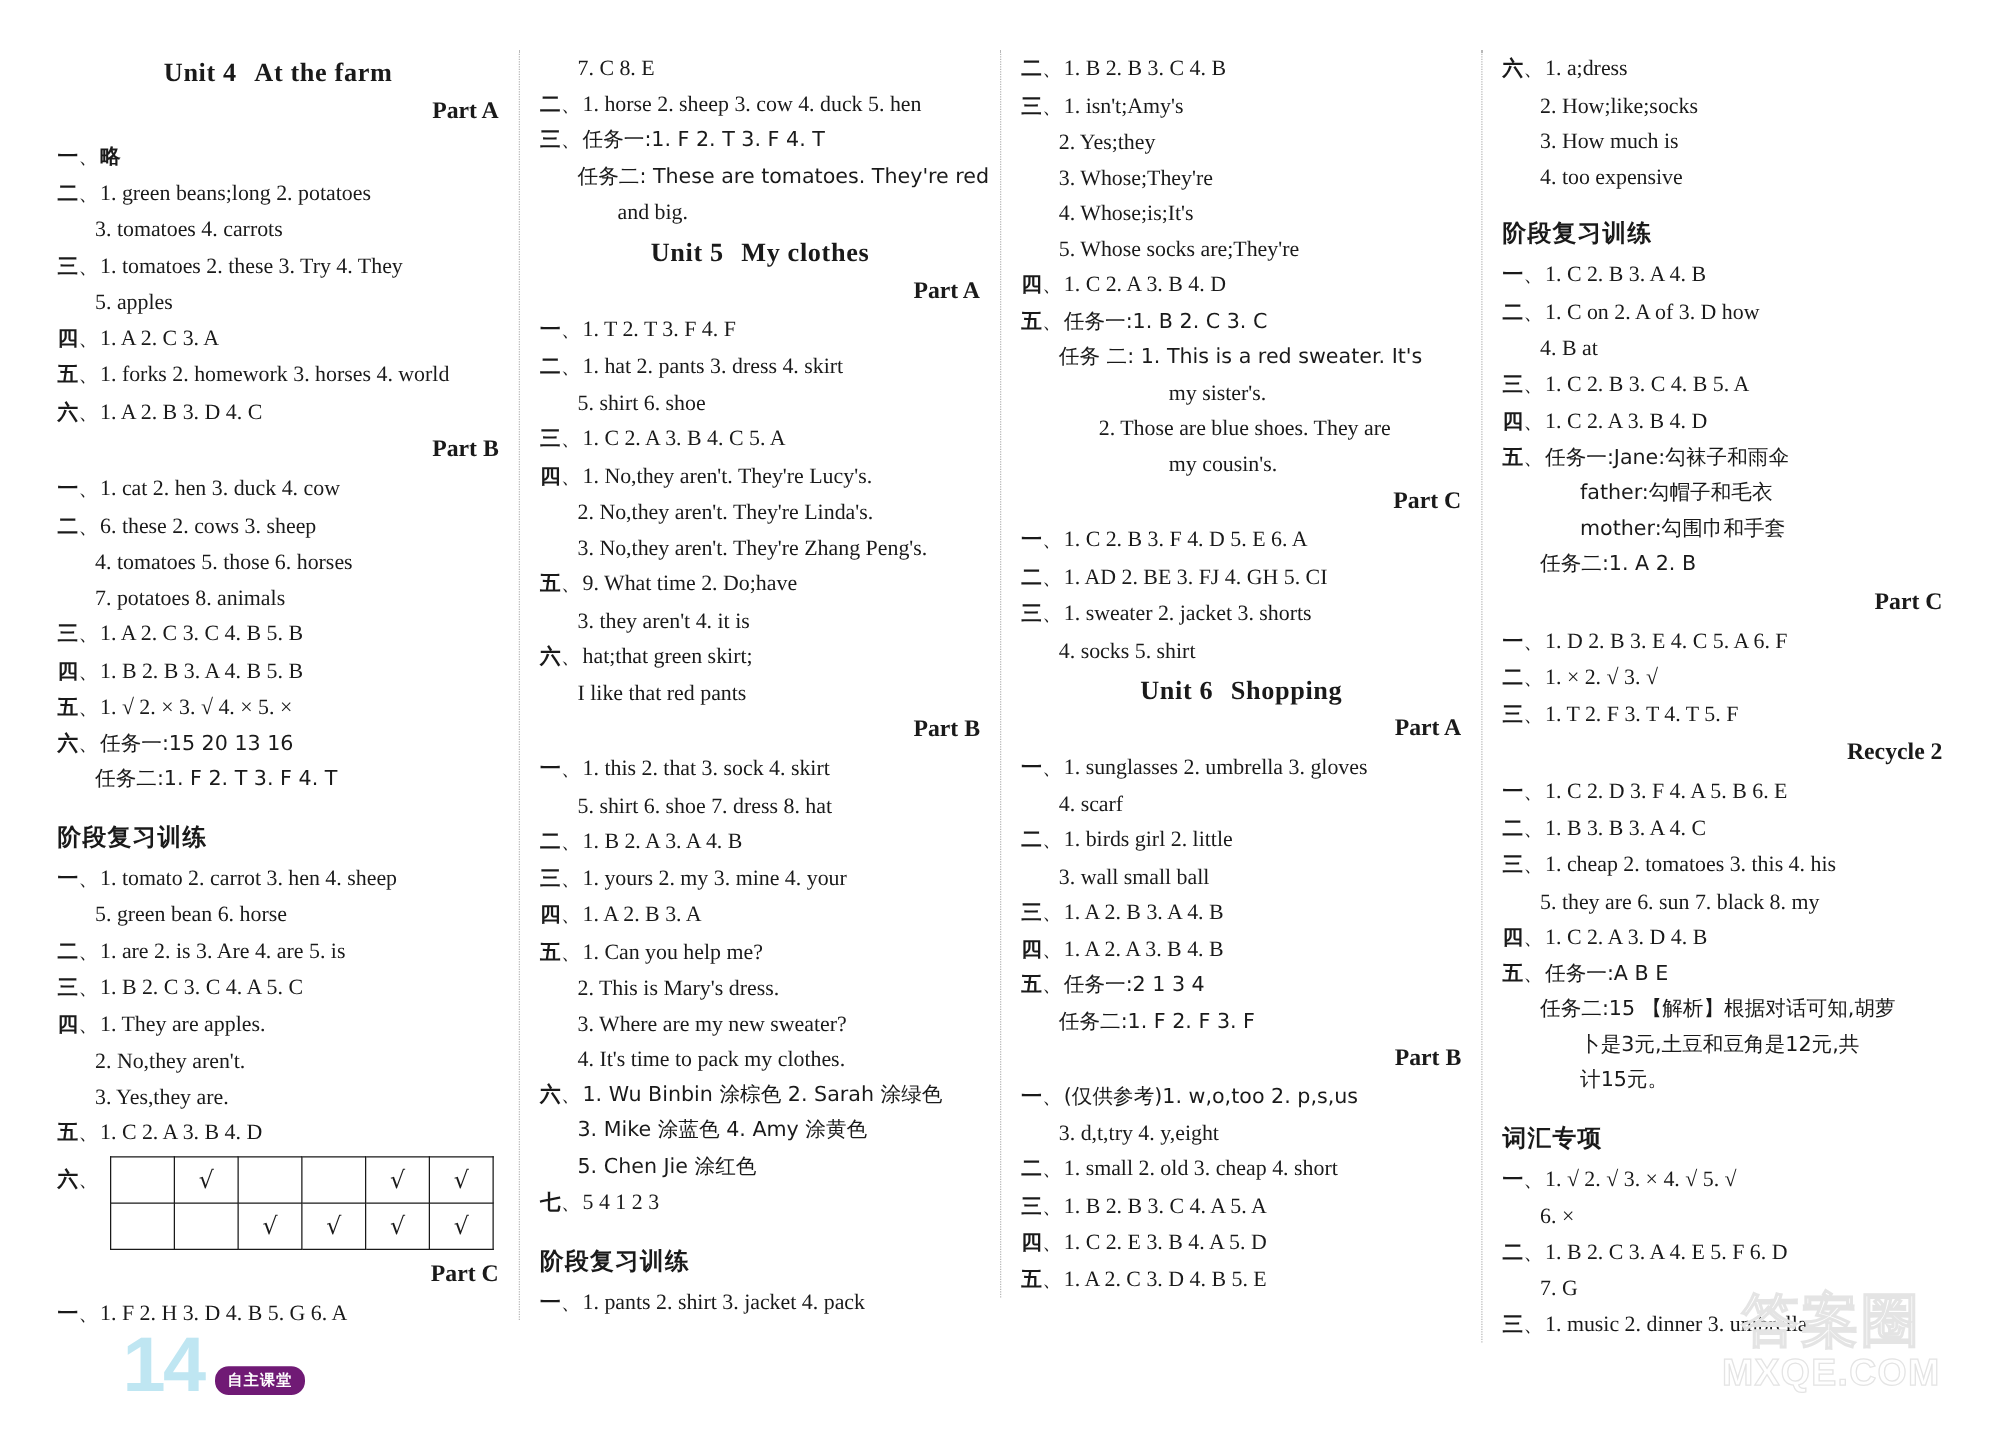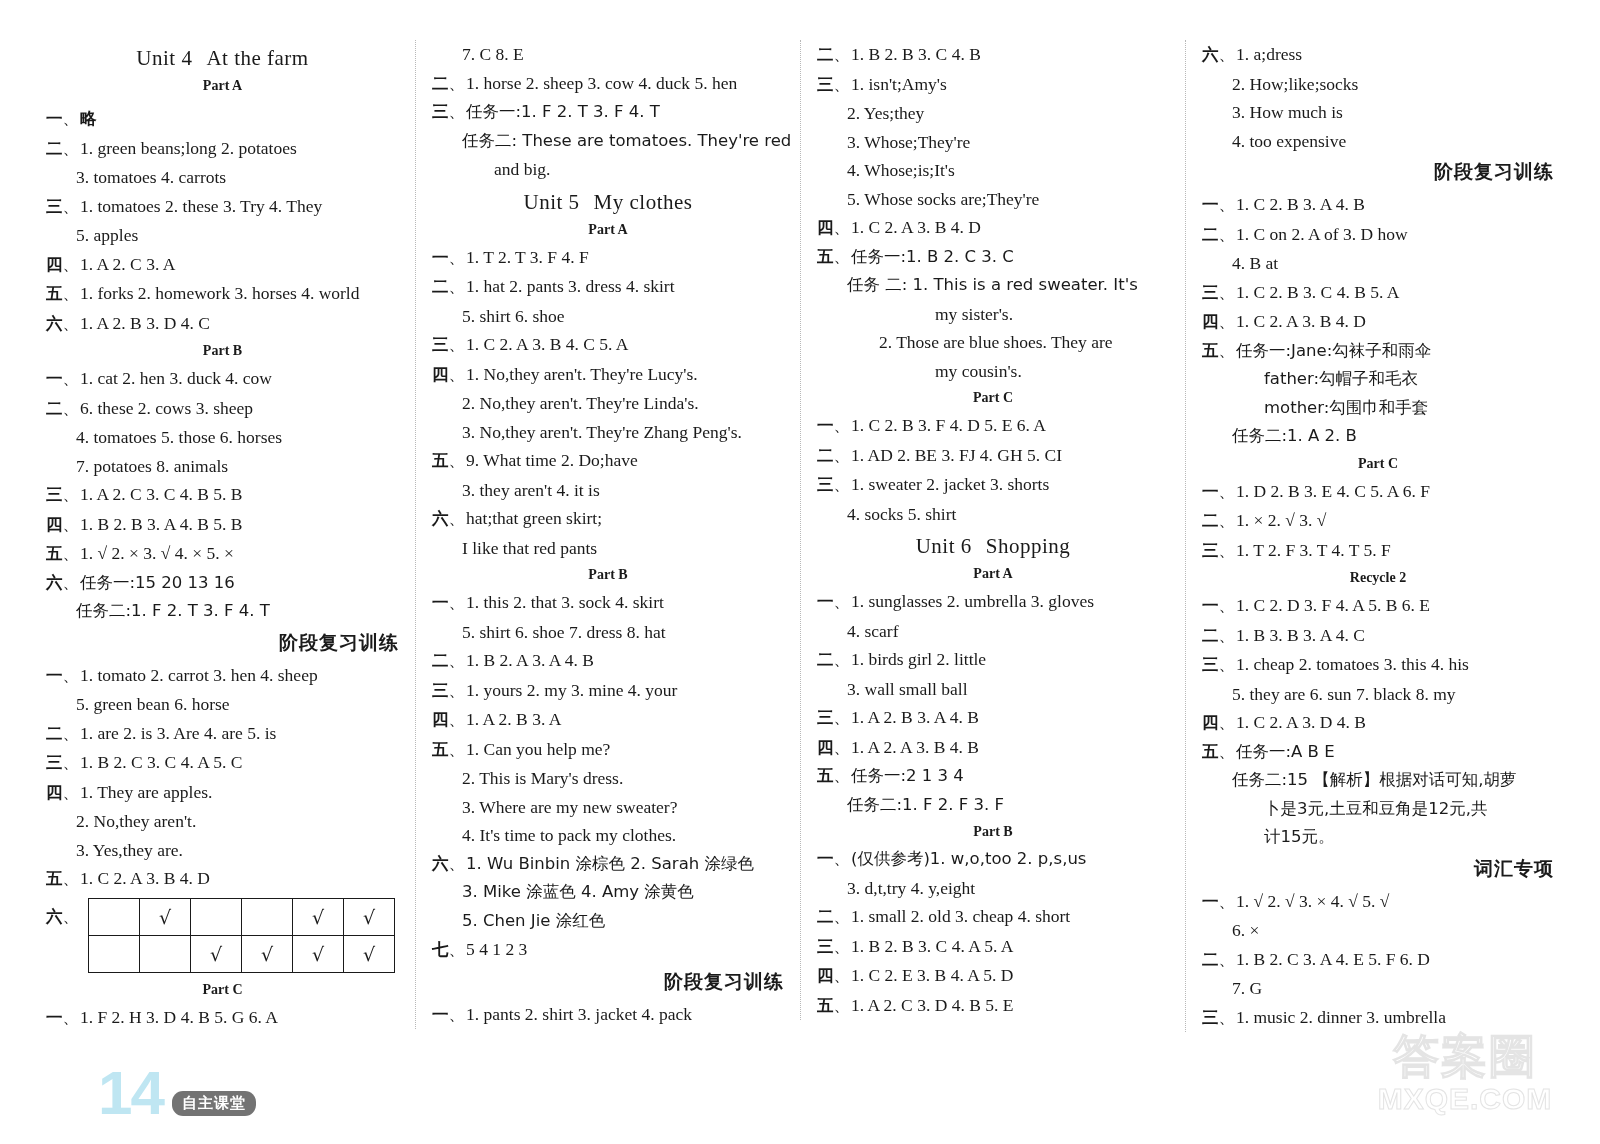--- a/index.html
+++ b/index.html
@@ -30,38 +30,38 @@
   .col {
     width: 25%;
     box-sizing: border-box;
     padding: 0 16px;
     position: relative;
   }
   .col + .col { border-left: 1px dotted #b8b8b8; }
 
   .unit-title {
     text-align: center;
-    font-weight: normal;
+    font-weight: bold;
     font-size: 21px;
     letter-spacing: 0.5px;
     margin: 6px 0 7px 0;
     font-family: "Liberation Serif", serif;
   }
   .unit-title .sp { display:inline-block; width: 14px; }
   .part-title {
-    text-align: center;
-    font-weight: bold;
-    font-size: 14px;
-    margin: 5px 0 5px 0;
-  }
-  .cn-title {
     text-align: right;
     font-weight: bold;
     font-size: 19px;
-    margin: 4px 0 5px 0;
+    margin: 5px 0 5px 0;
+  }
+  .cn-title {
+    text-align: left;
+    font-weight: bold;
+    font-size: 19px;
+    margin: 19px 0 5px 0;
     font-family: "DejaVu Sans", sans-serif;
     letter-spacing: 1px;
   }
   .line {
     font-size: 17.5px;
     line-height: 28.5px;
     white-space: nowrap;
     display: flex;
     align-items: baseline;
   }
@@ -115,24 +115,24 @@
     font-size: 62px;
     font-weight: bold;
     color: #bfe6f2;
     font-family: "Liberation Sans", sans-serif;
     letter-spacing: -2px;
   }
   #brand {
     position: absolute;
     left: 172px;
     bottom: 28px;
-    background: #737373;
+    background: #701a75;
     color: #ffffff;
     font-family: "DejaVu Sans", sans-serif;
-    font-size: 15px;
+    font-size: 12px;
     font-weight: bold;
     padding: 3px 10px;
     border-radius: 11px;
     letter-spacing: 1px;
   }
   #watermark {
     position: absolute;
     right: 20px;
     bottom: 4px;
     width: 230px;

